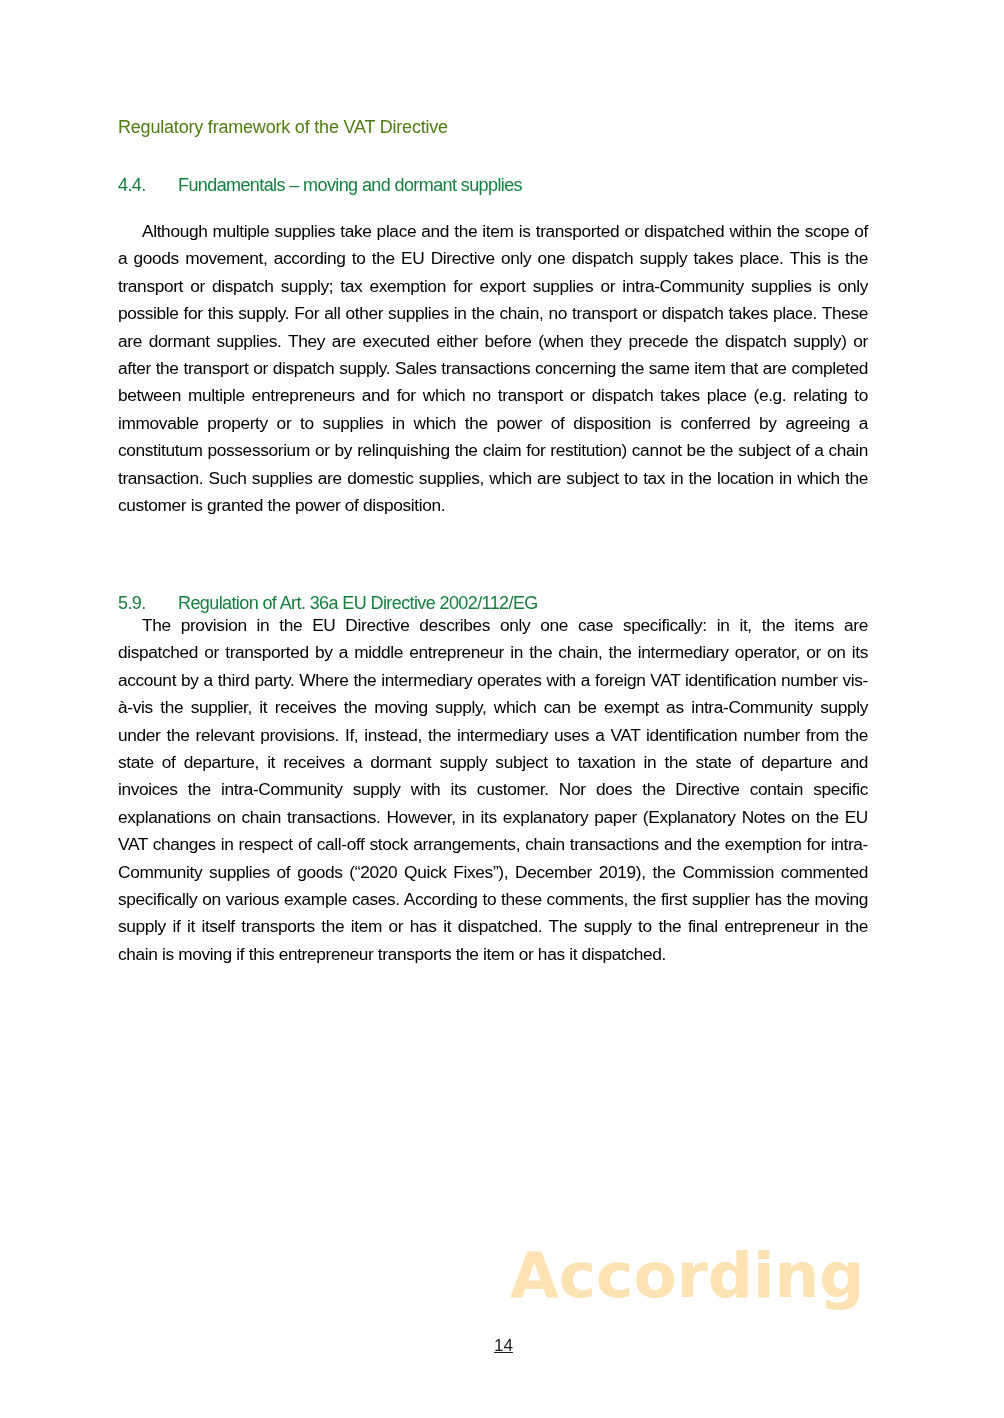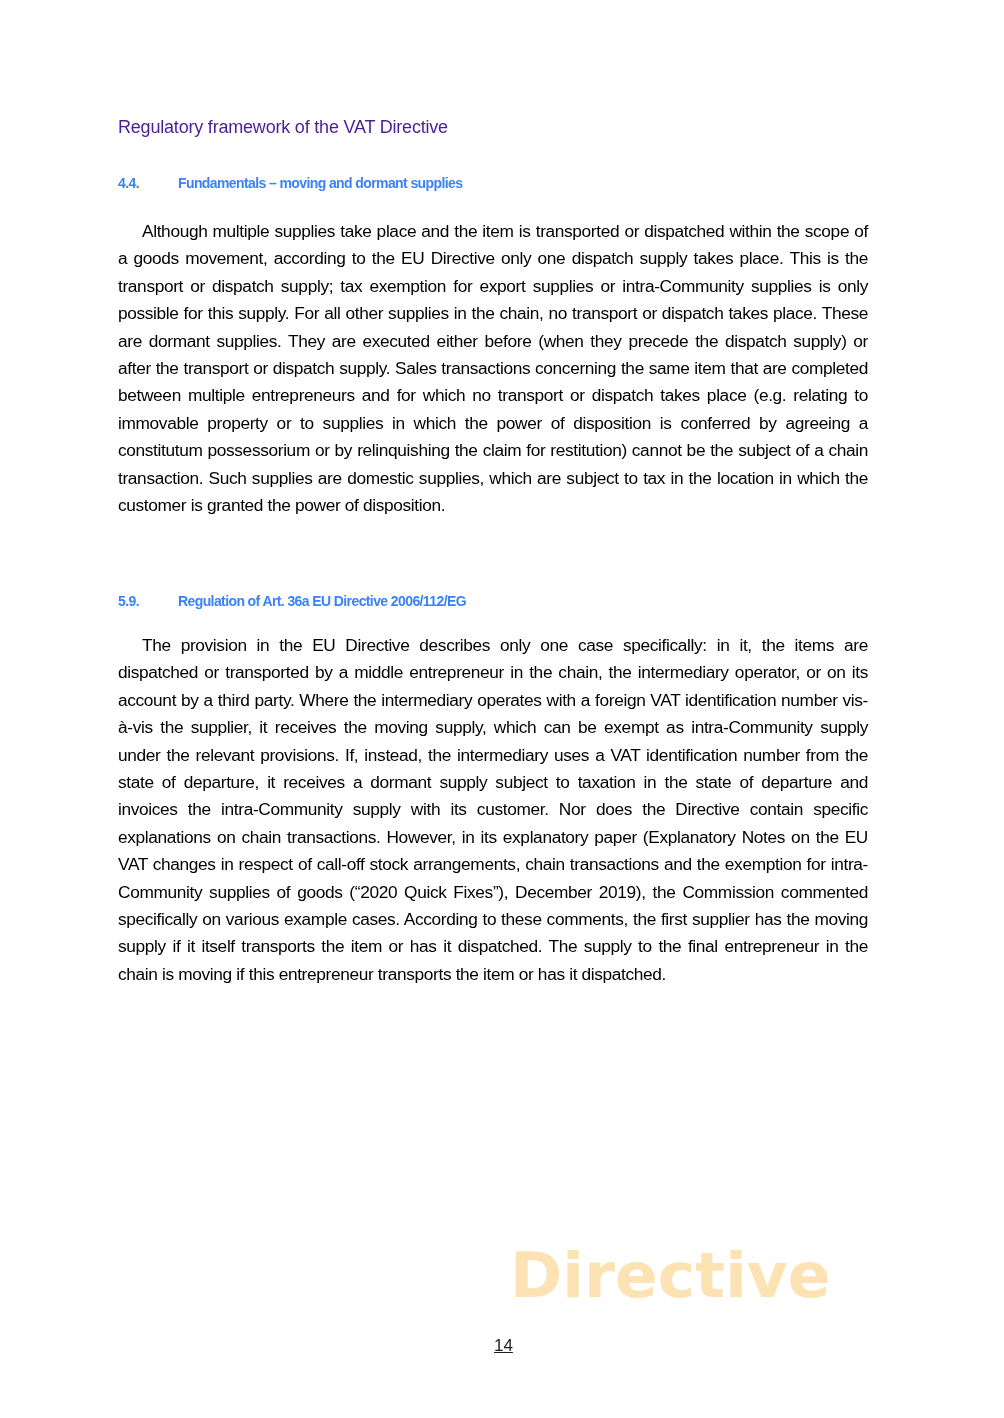--- a/index.html
+++ b/index.html
@@ -14,51 +14,51 @@
       overflow: hidden;
       font-family: "Liberation Sans", sans-serif;
       color: #1a1a1a;
     }
     .running-header {
       position: absolute;
       left: 118px;
       top: 117px;
       font-size: 18px;
       letter-spacing: -0.2px;
-      color: #4c1d95;
+      color: #4d7c0f;
       white-space: nowrap;
     }
     .section-heading {
       position: absolute;
       left: 118px;
-      font-size: 14px;
-      font-weight: bold;
+      font-size: 18px;
+      font-weight: normal;
       letter-spacing: -0.6px;
-      color: #3b82f6;
+      color: #15803d;
       white-space: nowrap;
     }
     .section-heading .num {
       display: inline-block;
       width: 60px;
     }
     #h44 { top: 175px; }
     #h45 { top: 593px; }
     .body-para {
       position: absolute;
       left: 118px;
       width: 750px;
       font-size: 17.3px;
       line-height: 27.4px;
       text-align: justify;
       text-indent: 24px;
       letter-spacing: -0.35px;
       color: #000000;
     }
     #p44 { top: 218px; }
-    #p45 { top: 632px; }
+    #p45 { top: 612px; }
     .watermark {
       position: absolute;
       left: 510px;
       top: 1244px;
       font-family: "DejaVu Sans", sans-serif;
       font-weight: bold;
       font-size: 63px;
       letter-spacing: 0px;
       color: #fde3b4;
       white-space: nowrap;
@@ -77,19 +77,19 @@
 <body>
 
 <div class="running-header">Regulatory framework of the VAT Directive</div>
 
 <div id="h44" class="section-heading">
   <span class="num">4.4.</span><span>Fundamentals – moving and dormant supplies</span>
 </div>
 <p id="p44" class="body-para" style="margin:0;">Although multiple supplies take place and the item is transported or dispatched within the scope of a goods movement, according to the EU Directive only one dispatch supply takes place. This is the transport or dispatch supply; tax exemption for export supplies or intra-Community supplies is only possible for this supply. For all other supplies in the chain, no transport or dispatch takes place. These are dormant supplies. They are executed either before (when they precede the dispatch supply) or after the transport or dispatch supply. Sales transactions concerning the same item that are completed between multiple entrepreneurs and for which no transport or dispatch takes place (e.g. relating to immovable property or to supplies in which the power of disposition is conferred by agreeing a constitutum possessorium or by relinquishing the claim for restitution) cannot be the subject of a chain transaction. Such supplies are domestic supplies, which are subject to tax in the location in which the customer is granted the power of disposition.</p>
 
 <div id="h45" class="section-heading">
-  <span class="num">5.9.</span><span>Regulation of Art. 36a EU Directive 2006/112/EG</span>
+  <span class="num">5.9.</span><span>Regulation of Art. 36a EU Directive 2002/112/EG</span>
 </div>
 <p id="p45" class="body-para" style="margin:0;">The provision in the EU Directive describes only one case specifically: in it, the items are dispatched or transported by a middle entrepreneur in the chain, the intermediary operator, or on its account by a third party. Where the intermediary operates with a foreign VAT identification number vis-à-vis the supplier, it receives the moving supply, which can be exempt as intra-Community supply under the relevant provisions. If, instead, the intermediary uses a VAT identification number from the state of departure, it receives a dormant supply subject to taxation in the state of departure and invoices the intra-Community supply with its customer. Nor does the Directive contain specific explanations on chain transactions.  However, in its explanatory paper (Explanatory Notes on the EU VAT changes in respect of call-off stock arrangements, chain transactions and the exemption for intra-Community supplies of goods (“2020 Quick Fixes”), December 2019), the Commission commented specifically on various example cases. According to these comments, the first supplier has the moving supply if it itself transports the item or has it dispatched. The supply to the final entrepreneur in the chain is moving if this entrepreneur transports the item or has it dispatched.</p>
 
-<div class="watermark" style="color: rgb(253, 227, 180);">Directive</div>
+<div class="watermark" style="color: rgb(253, 227, 180);">According</div>
 
 <div class="page-number">14</div>
 
 </body></html>

